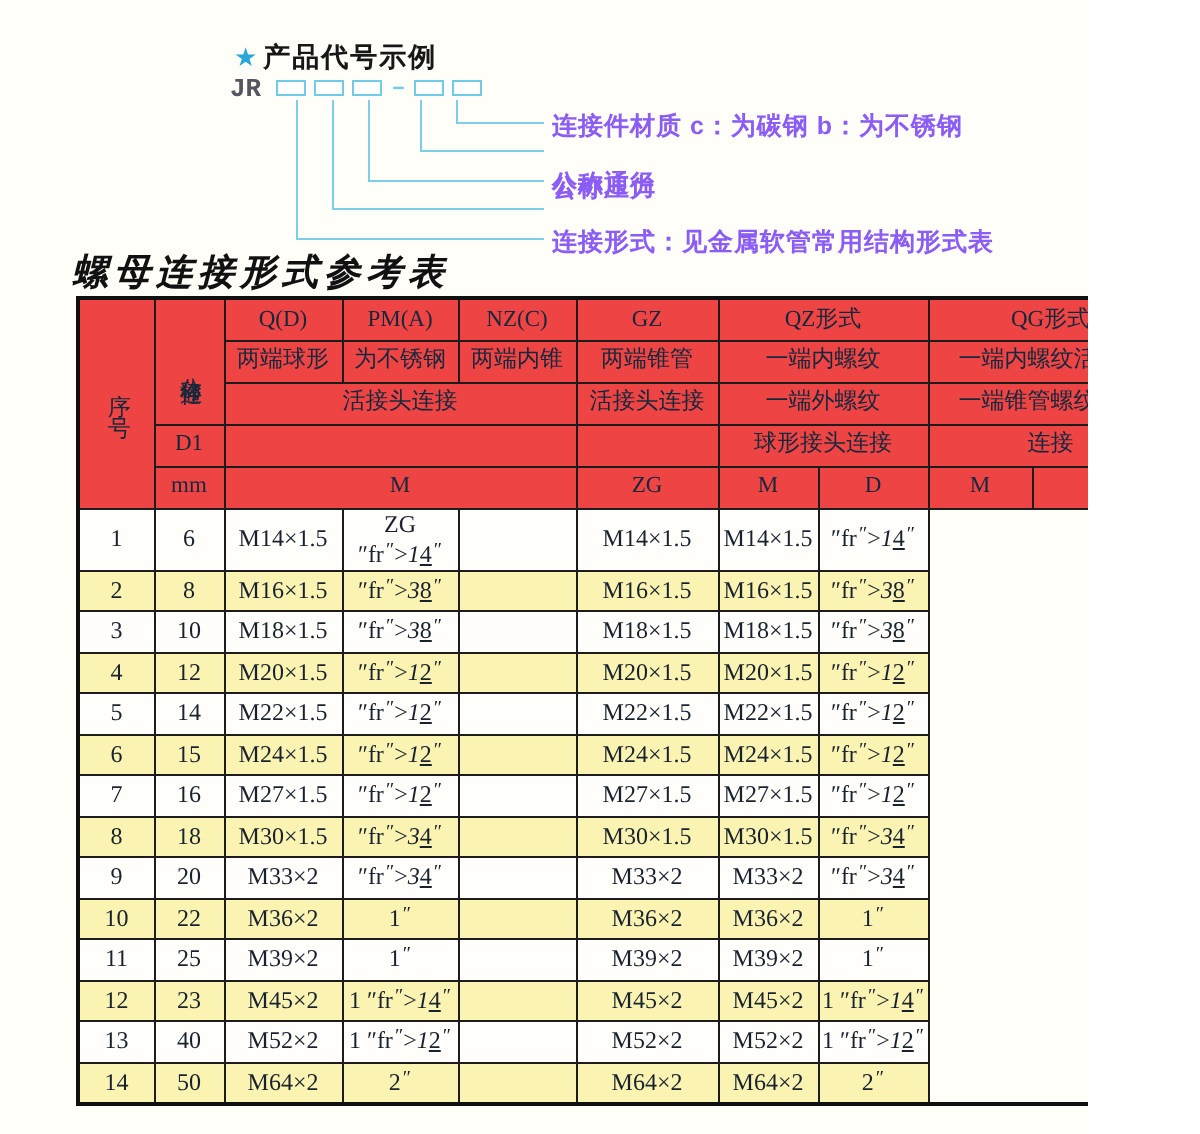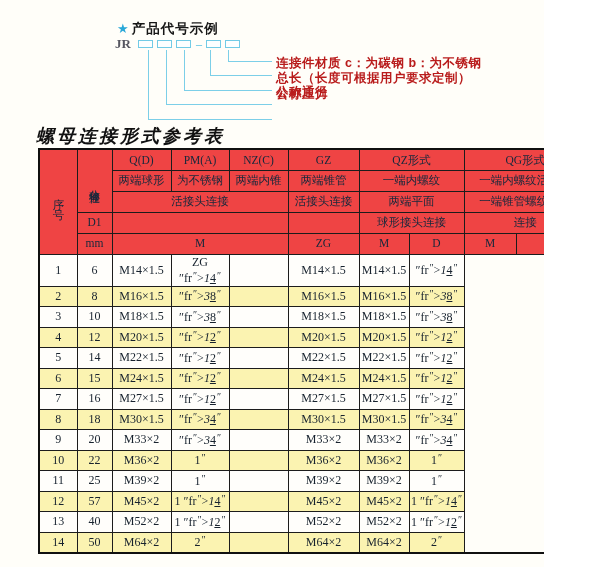--- a/index.html
+++ b/index.html
@@ -11,31 +11,31 @@
     color:#17222e;
   }
 
   
   .diag-title { position:absolute; left:117px; top:20px;
     font-family:"Liberation Sans","DejaVu Sans",sans-serif;
     font-size:13.5px; font-weight:bold; color:#171717; letter-spacing:1px; }
   .diag-title .star { color:#29a8d8; margin-right:2px; font-size:13px; }
   .code-row { position:absolute; left:115px; top:37px; height:14px;
     display:flex; align-items:center;
-    font-family:Liberation Serif, serif; }
+    font-family:Liberation Mono, monospace; }
   .code-prefix { font-size:13px; font-weight:bold; color:#565660; margin-right:7px; }
   .code-box { display:inline-block; width:15px; height:8px;
     border:1.5px solid #72cbe6; background:#fdffff; margin-right:4px; }
   .code-dash { color:#72cbe6; font-weight:bold; font-size:12px;
     margin:0 4px 0 1px; line-height:8px; }
   .lline { position:absolute; border-left:1.5px solid #7ccfe8;
     border-bottom:1.5px solid #7ccfe8; }
   .dlabel { position:absolute; left:276px; white-space:nowrap;
     font-family:"Liberation Sans","DejaVu Sans",sans-serif;
-    font-size:12.5px; font-weight:bold; color:#b91c1c; letter-spacing:0.5px; }
+    font-size:12.5px; font-weight:bold; color:#8b5cf6; letter-spacing:0.5px; }
 
   
   .tbl-title { position:absolute; left:36px; top:124px;
     font-family:Liberation Sans, sans-serif;
     font-size:18px; font-weight:bold; font-style:italic;
     color:#111; letter-spacing:3px; }
 
   
   table.ref { position:absolute; left:38px; top:148px;
     border-collapse:collapse; table-layout:fixed; width:548px;
@@ -71,23 +71,23 @@
     <span class="code-box"></span>
   </div>
 
   <div class="lline" style="left:228px;top:50px;width:44px;height:12px;"></div>
   <div class="lline" style="left:210px;top:50px;width:62px;height:26px;"></div>
   <div class="lline" style="left:184px;top:50px;width:88px;height:41px;"></div>
   <div class="lline" style="left:166px;top:50px;width:106px;height:55px;"></div>
   <div class="lline" style="left:148px;top:50px;width:124px;height:70px;"></div>
 
   <div class="dlabel" style="top:55px">连接件材质  c：为碳钢  b：为不锈钢</div>
-  <div class="dlabel" style="top:69.5px">总长（长度可根据用户要求定制）</div>
   <div class="dlabel" style="top:84px">公称通径</div>
   <div class="dlabel" style="top:86px">公称压力</div>
+  <div class="dlabel" style="top:113px">连接形式：见金属软管常用结构形式表</div>
 
   <div class="tbl-title">螺母连接形式参考表</div>
 
   <table class="ref">
     <colgroup>
       <col style="width:38px">
         <col style="width:35px">
         <col style="width:59px">
       <col style="width:58px">
         <col style="width:59px">
@@ -112,21 +112,21 @@
         <th>两端球形</th>
         <th>为不锈钢</th>
         <th>两端内锥</th>
         <th>两端锥管</th>
         <th colspan="2">一端内螺纹</th>
         <th colspan="2">一端内螺纹活接头</th>
       </tr>
       <tr>
         <th colspan="3">活接头连接</th>
         <th>活接头连接</th>
-        <th colspan="2">两端平面</th>
+        <th colspan="2">一端外螺纹</th>
         <th colspan="2">一端锥管螺纹接头</th>
       </tr>
       <tr>
         <th>D1</th>
         <th colspan="3"></th>
         <th></th>
         <th colspan="2">球形接头连接</th>
         <th colspan="2">连接</th>
       </tr>
       <tr>
@@ -245,21 +245,21 @@
           <td>25</td>
           <td>M39×2</td>
           <td>1<span class="in">″</span></td>
           <td></td>
           <td>M39×2</td>
           <td>M39×2</td>
           <td>1<span class="in">″</span></td>
         </tr>
         <tr class="alt">
           <td>12</td>
-          <td>57</td>
+          <td>23</td>
           <td>M45×2</td>
           <td>1 <span class="&lt;span">″</span>fr<span class="in">″</span>&gt;<i>1</i><u>4</u><span class="in">″</span></td>
           <td></td>
           <td>M45×2</td>
           <td>M45×2</td>
           <td>1 <span class="&lt;span">″</span>fr<span class="in">″</span>&gt;<i>1</i><u>4</u><span class="in">″</span></td>
         </tr>
         <tr>
           <td>13</td>
           <td>40</td>

